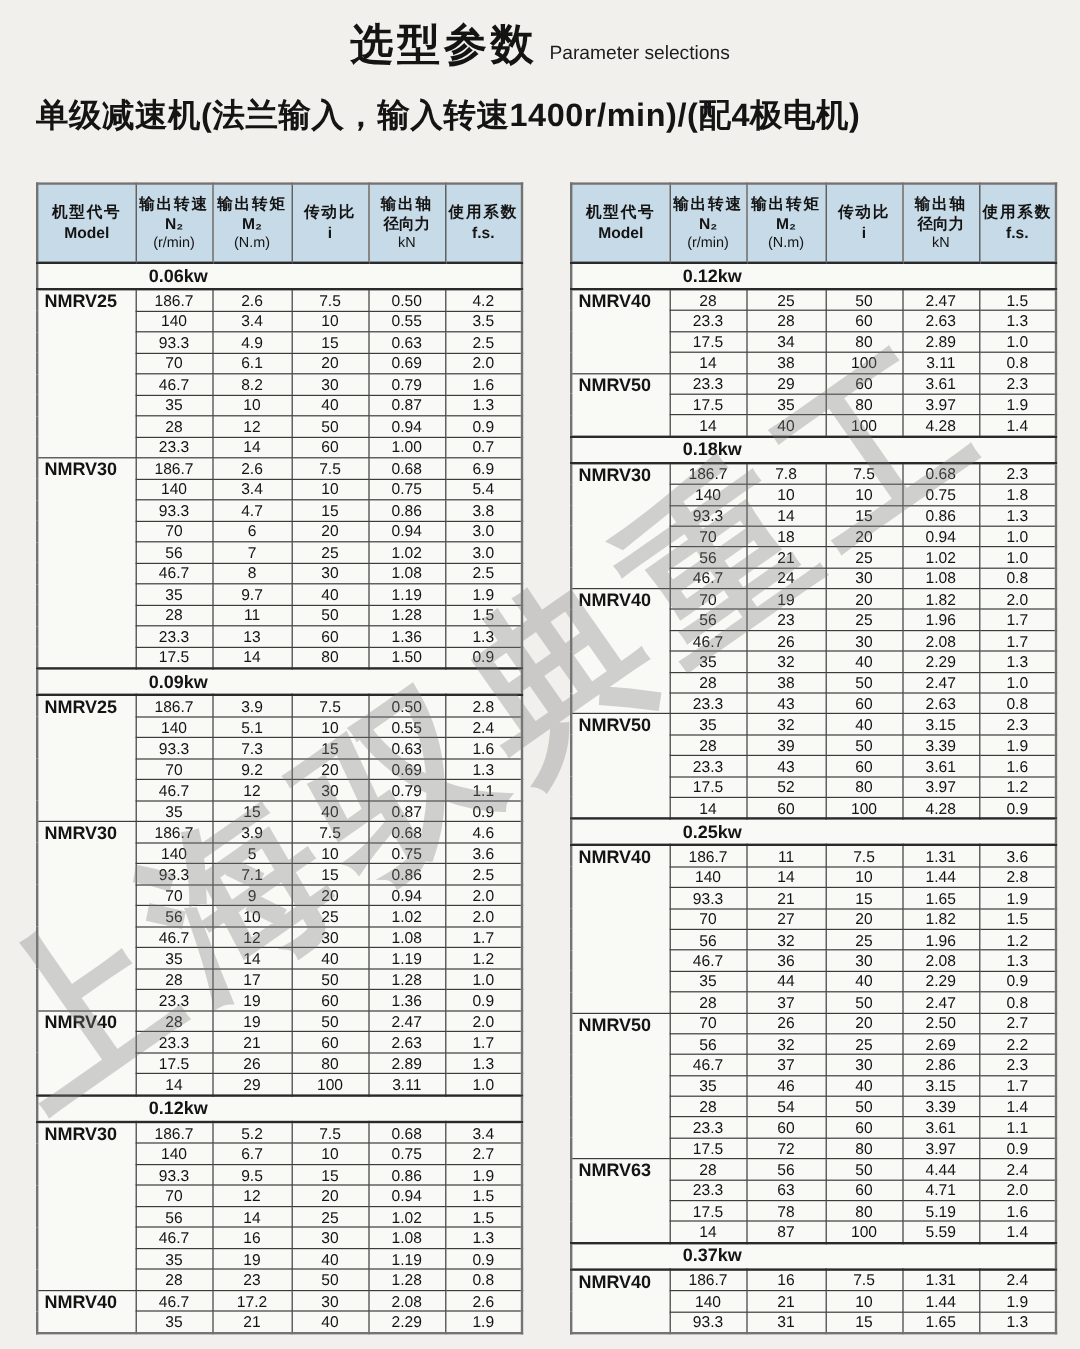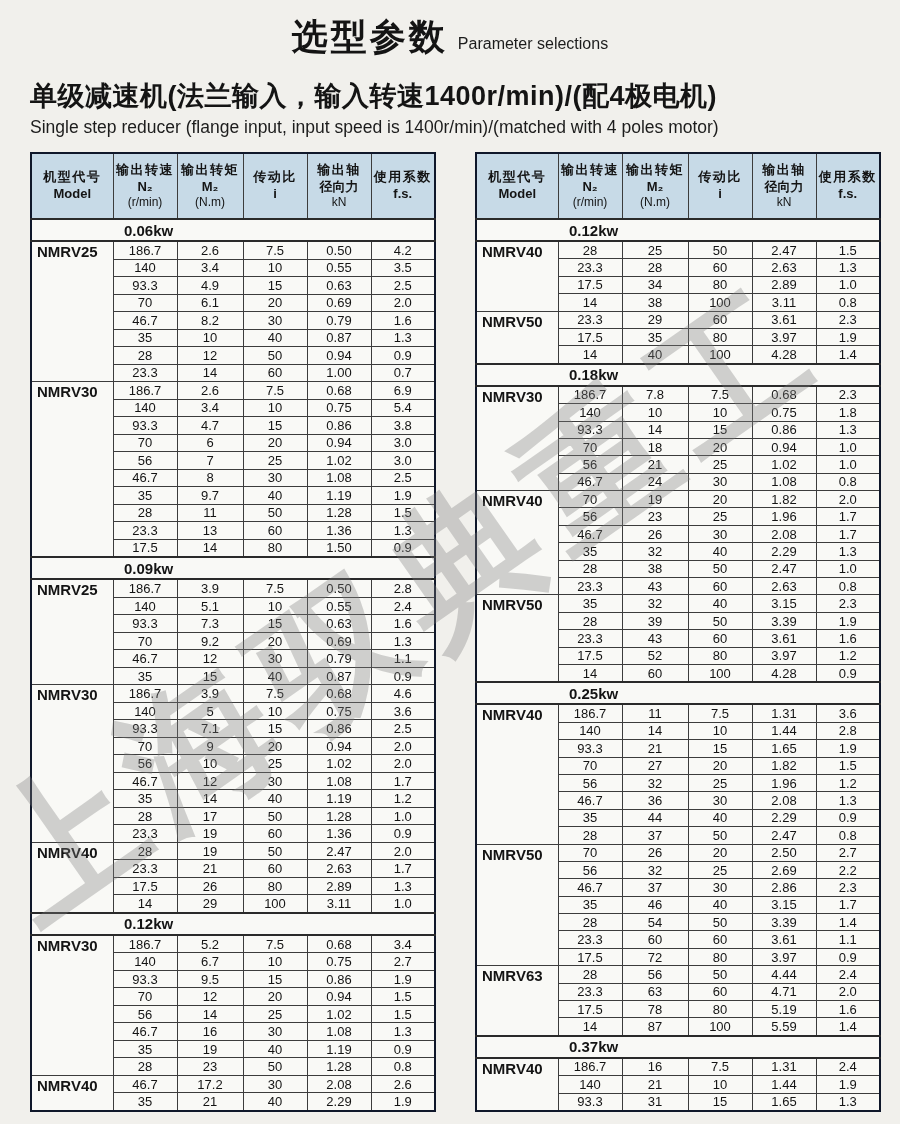--- a/index.html
+++ b/index.html
@@ -18,21 +18,21 @@
   .title-cn { font-size:36px; font-weight:bold; letter-spacing:3px; }
   .title-en { font-size:16px; margin-left:10px; color:#1c1c1c; }
   .subtitle-block { margin:16px 0 0 30px; }
   .subtitle-cn { font-size:27px; font-weight:bold; letter-spacing:0.5px; }
   .subtitle-en { font-size:17.5px; margin-top:3px; color:#1c1c1c; }
 
   
   .tables-wrap { position:absolute; top:152px; left:30px; display:flex; gap:39px; }
   table.param-table {
     border-collapse:collapse; table-layout:fixed; width:404px;
-    background:#f9f9f6; border:2px solid #0f172a;
+    background:#f9f9f6; border:2px solid #737373;
   }
   .param-table th, .param-table td { border:1px solid #3c3c3c; overflow:hidden; }
   .param-table thead th {
     background:#c7dae7; height:60px; padding:2px 0;
     font-size:13px; font-weight:bold; text-align:center; vertical-align:middle;
     border-bottom:2px solid #2a2a2a;
   }
   .h-l1 { display:block; letter-spacing:1.5px; line-height:1.3; }
   .h-l2 { display:block; line-height:1.25;text-align:center; }
   .h-l3 { display:block; font-weight:normal; font-size:12px; line-height:1.2; }
@@ -65,21 +65,20 @@
 <body>
 
 <div class="page">
 
   <div class="title-line">
     <span class="title-cn">选型参数</span><span class="title-en">Parameter selections</span>
   </div>
 
   <div class="subtitle-block">
     <div class="subtitle-cn">单级减速机(法兰输入，输入转速1400r/min)/(配4极电机)</div>
-    <div class="subtitle-en">Single step reducer (flange input,  input speed is 1400r/min)/(matched with 4 poles motor)</div>
   </div>
 
   <div class="tables-wrap">
     <table class="param-table">
         <colgroup>
           <col style="width: 82px;">
           <col style="width: 64px;">
           <col style="width: 66px;">
           <col style="width: 64px;">
           <col style="width: 64px;">

